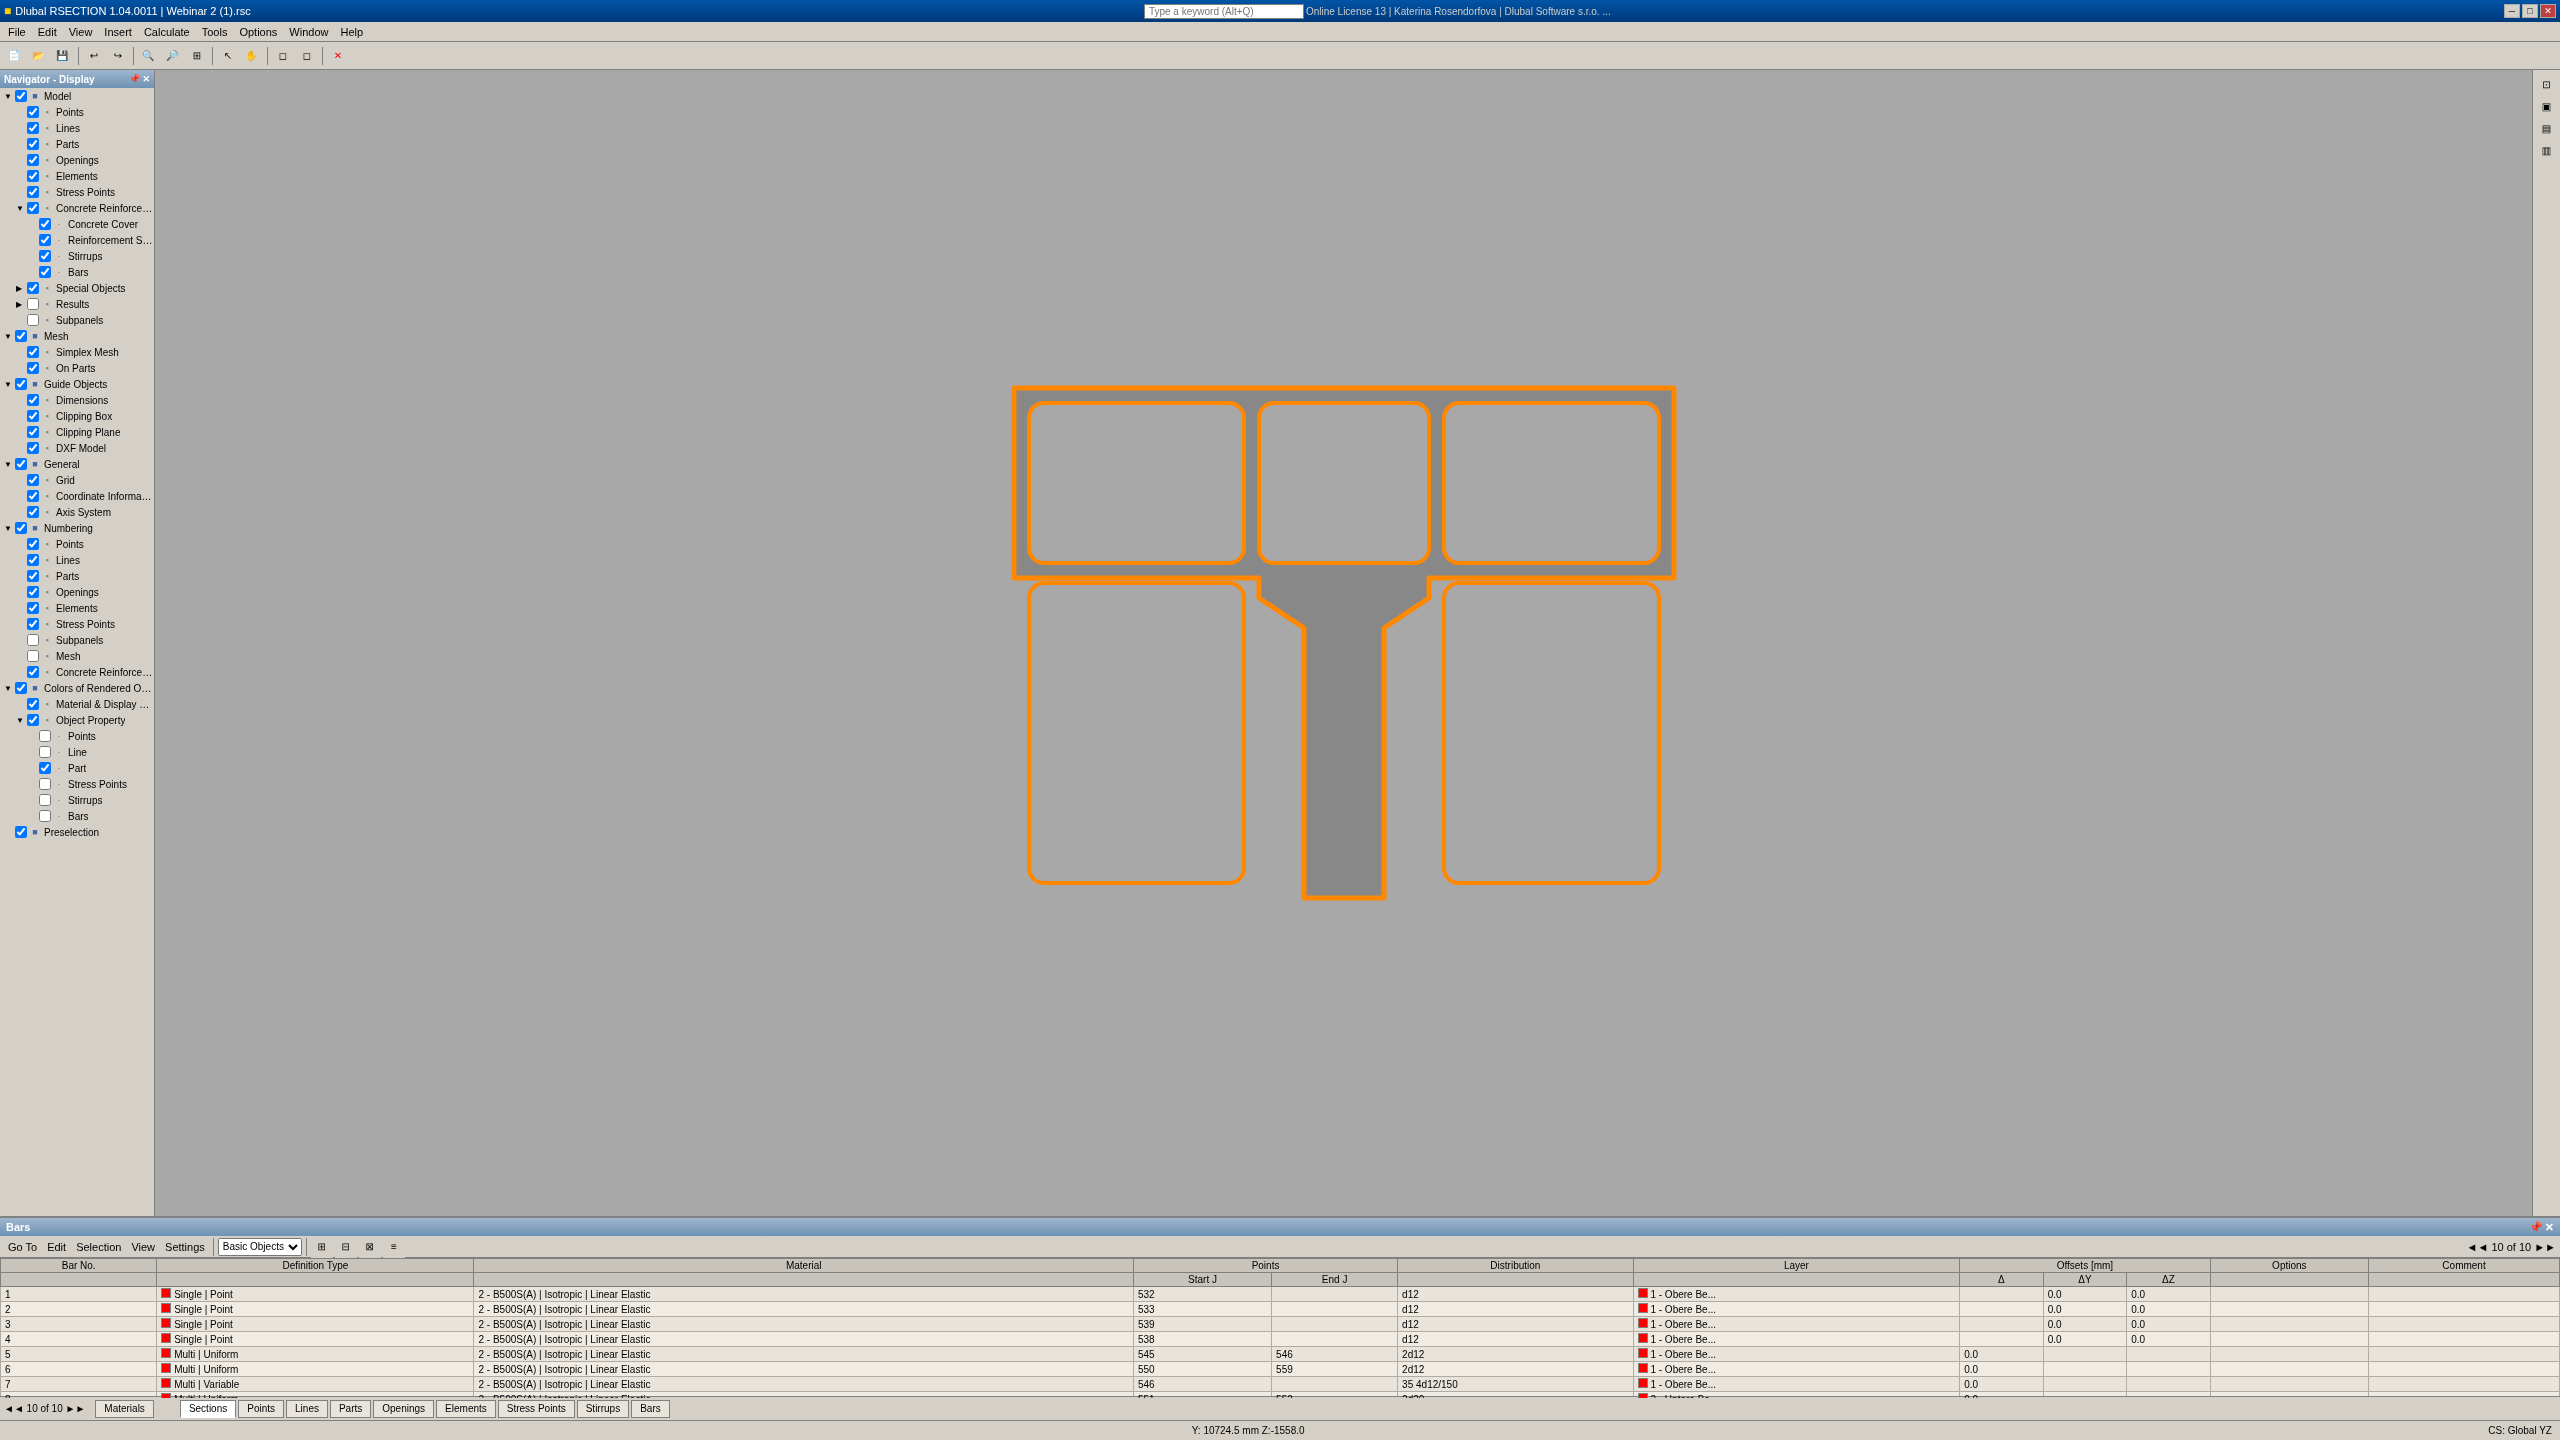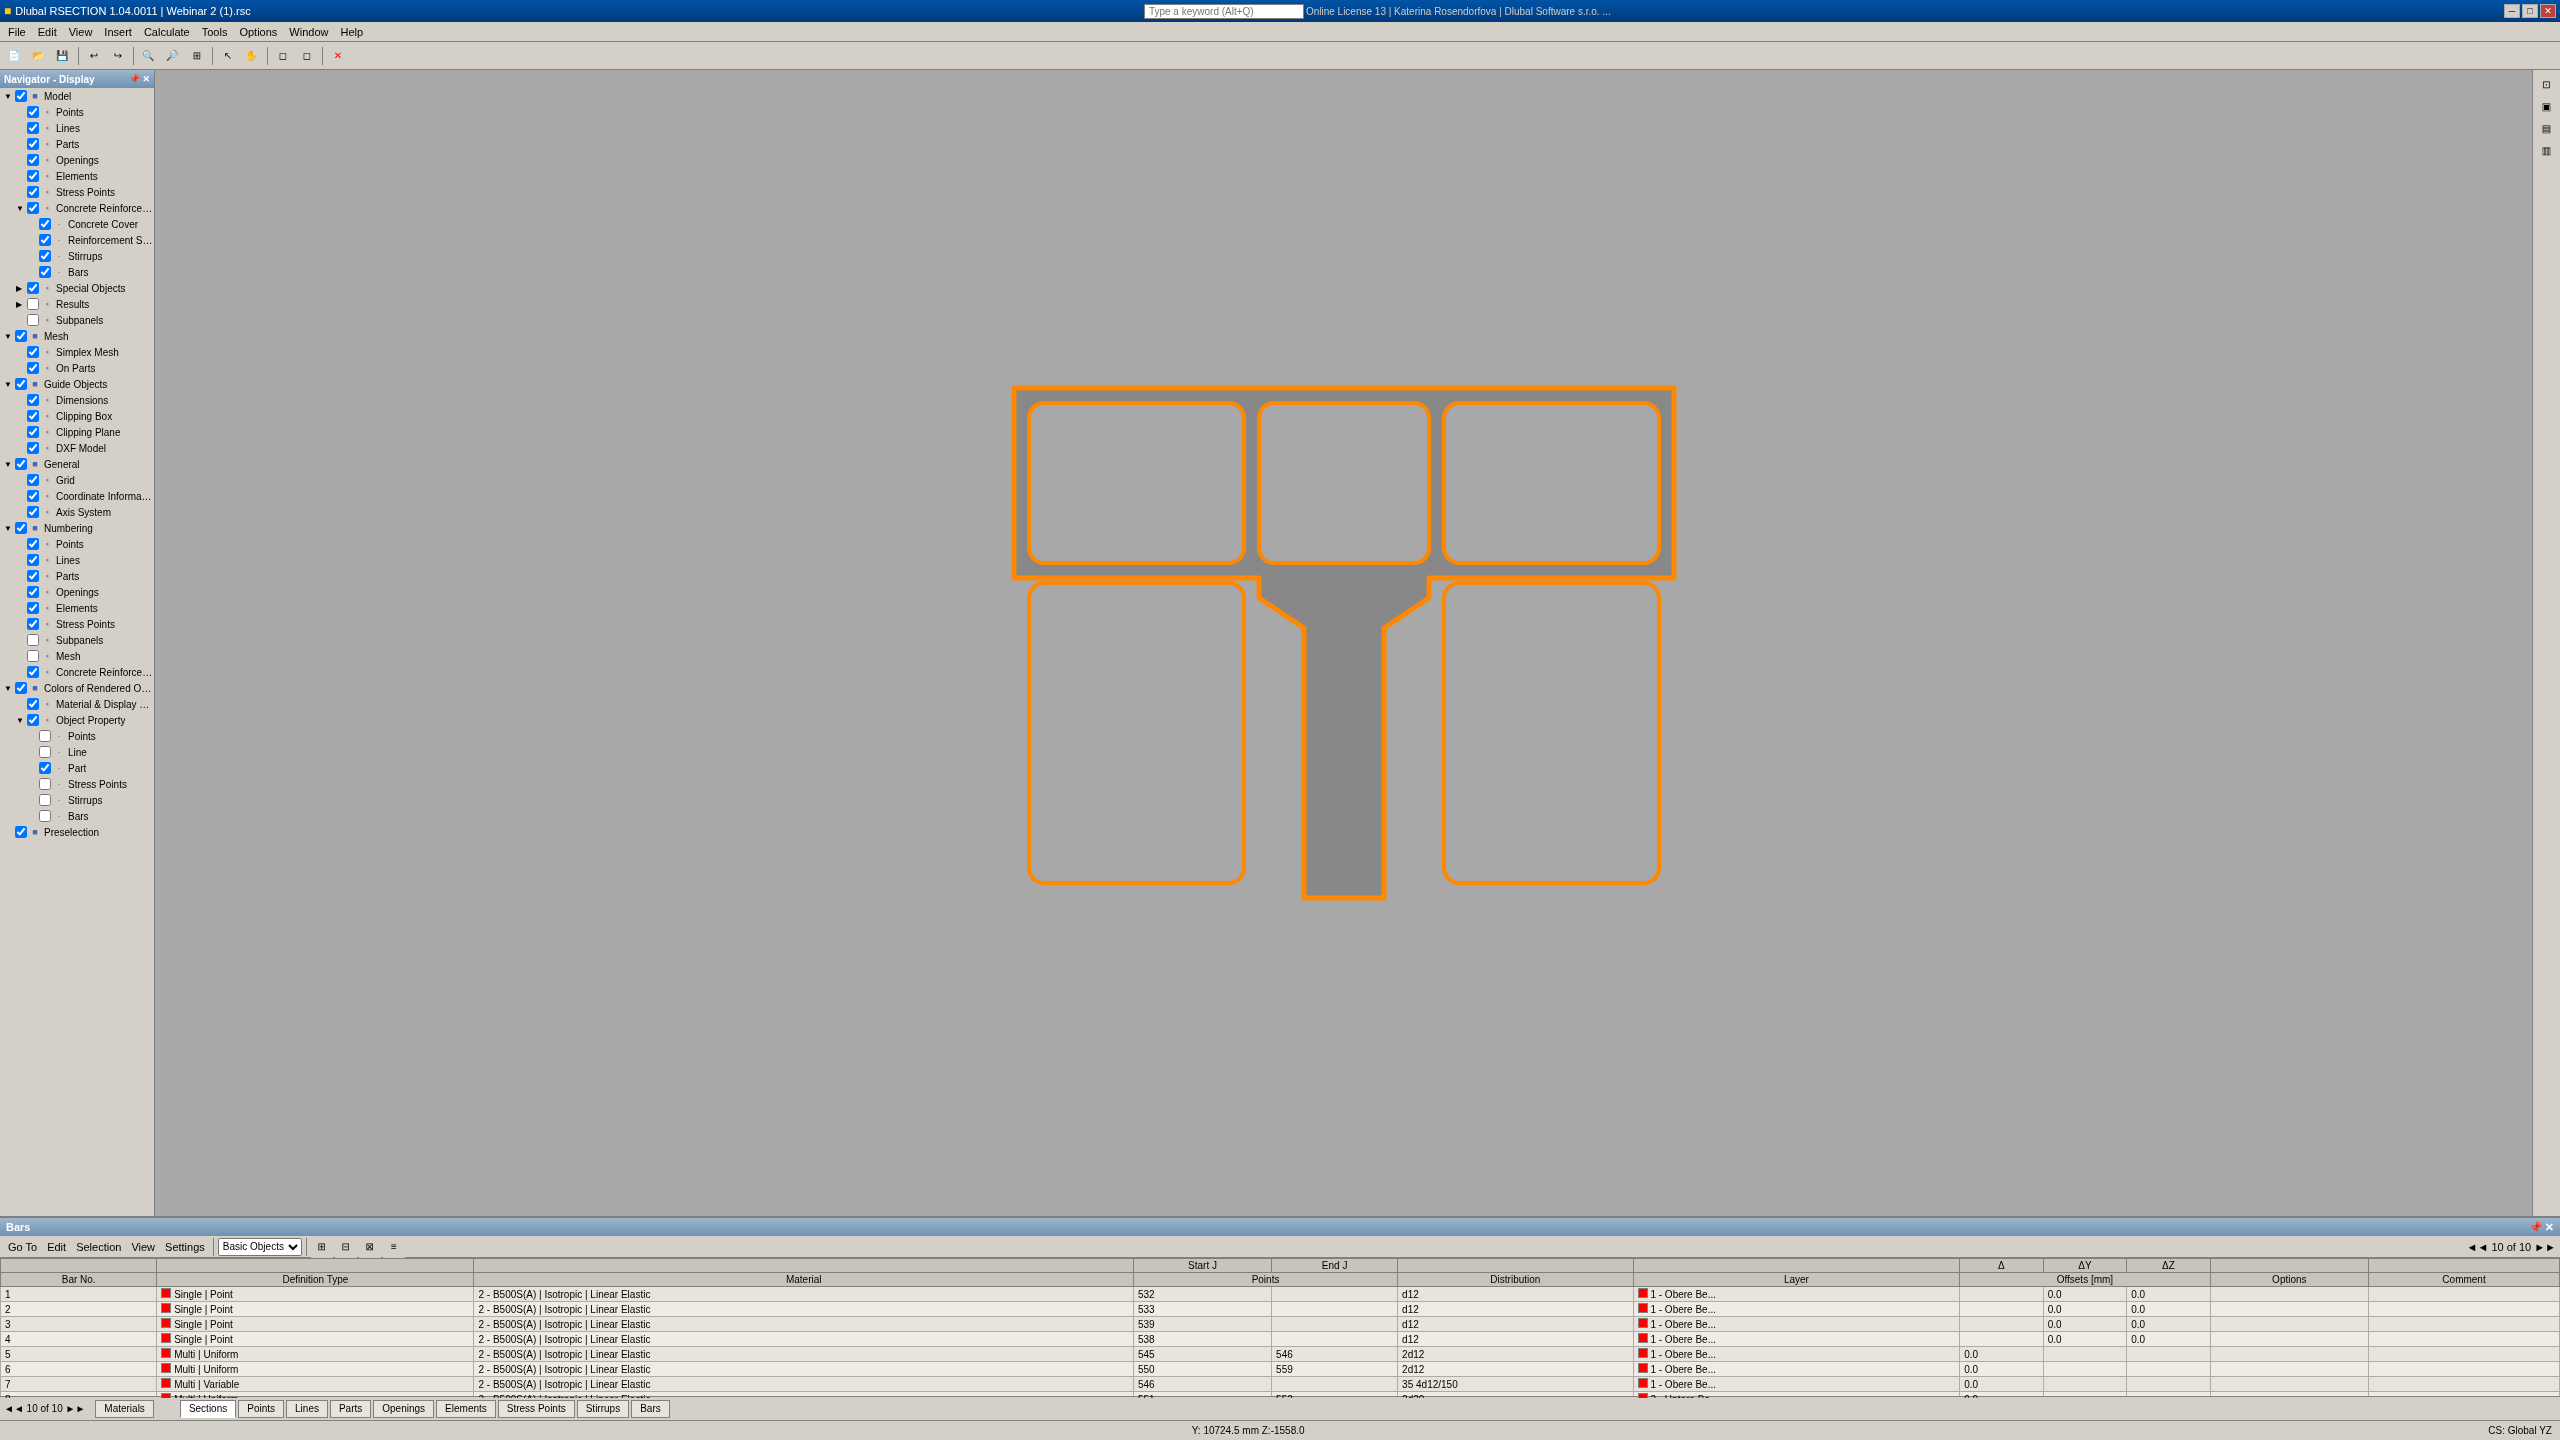--- a/index.html
+++ b/index.html
@@ -735,44 +735,44 @@
     <div class="toolbar-btn">⊞</div>
     <div class="toolbar-btn">⊟</div>
     <div class="toolbar-btn">⊠</div>
     <div class="toolbar-btn">≡</div>
     <div style="margin-left:auto;">◄◄ 10 of 10 ►►</div>
   </div>
   <div style="overflow-x:auto;overflow-y:auto;height:calc(180px - 18px - 22px);">
     <table id="bars-table">
       <thead>
         <tr>
+          <th>Bar No.</th>
+          <th>Definition Type</th>
+          <th>Material</th>
+          <th colspan="2">Points</th>
+          <th>Distribution</th>
+          <th>Layer</th>
+          <th colspan="3">Offsets [mm]</th>
+          <th>Options</th>
+          <th>Comment</th>
+        </tr>
+        <tr>
           <th></th>
           <th></th>
           <th></th>
           <th>Start J</th>
           <th>End J</th>
           <th></th>
           <th></th>
           <th>Δ</th>
           <th>ΔY</th>
           <th>ΔZ</th>
           <th></th>
           <th></th>
         </tr>
-        <tr>
-          <th>Bar No.</th>
-          <th>Definition Type</th>
-          <th>Material</th>
-          <th colspan="2">Points</th>
-          <th>Distribution</th>
-          <th>Layer</th>
-          <th colspan="3">Offsets [mm]</th>
-          <th>Options</th>
-          <th>Comment</th>
-        </tr>
       </thead>
       <tbody id="bars-table-body">
       <tr class="row-odd">
       <td>1</td>
       <td><span class="color-dot" style="background:red;"></span> Single | Point</td>
       <td>2 - B500S(A) | Isotropic | Linear Elastic</td>
       <td>532</td>
       <td></td>
       <td>d12</td>
       <td><span class="color-dot" style="background:red;"></span> 1 - Obere Be...</td>

